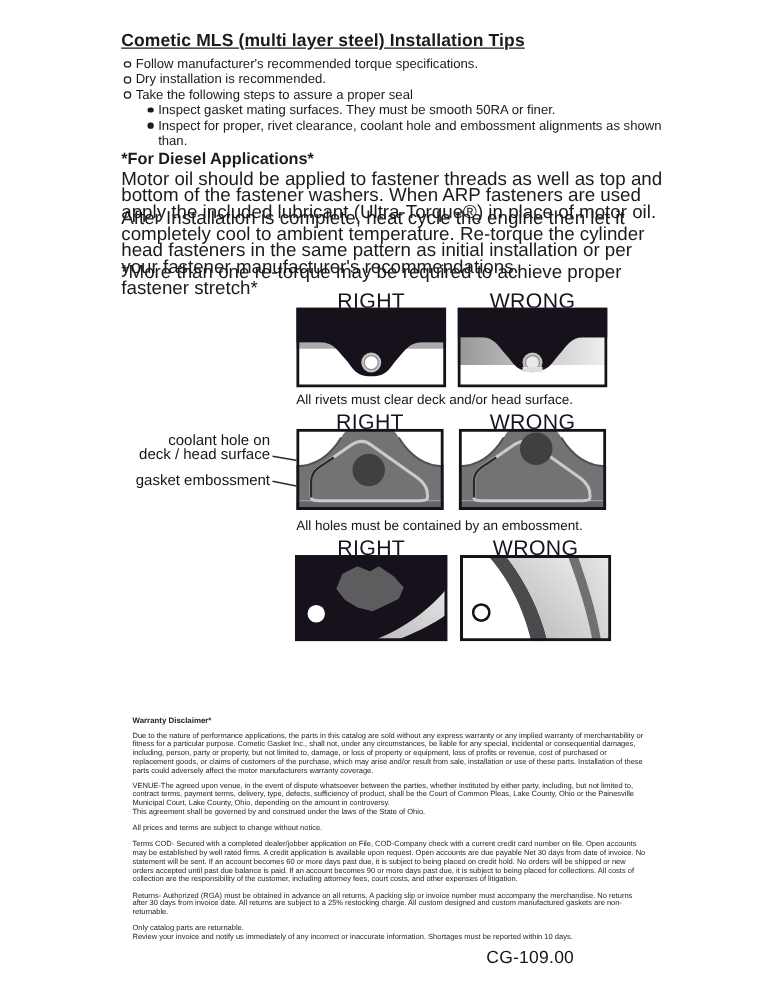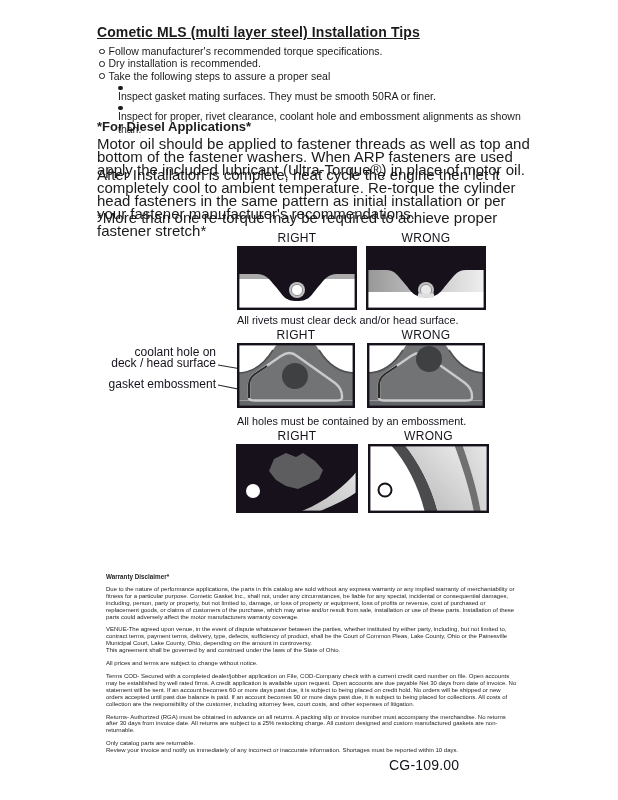--- a/index.html
+++ b/index.html
@@ -9,31 +9,31 @@
     overflow:hidden;
   }
   .title {
     position:absolute; left:97px; top:24px;
     font-size:14px; font-weight:bold; text-decoration:underline;
     letter-spacing:0.1px;
     text-align:center;
   }
   .bullets { position:absolute; left:99px; top:45px; width:440px; font-size:10.5px; line-height:12.4px; }
   .bullet-row { display:flex; }
-  .bullet-row.sub { margin-left:19px;flex-direction:column; }
+  .bullet-row.sub { margin-left:19px; }
   .marker-o { width:3.5px; height:3.5px; border:1px solid #1b1b1b; border-radius:50%; margin:3.6px 4px 0 0; flex:none; }
   .marker-dot { width:4.5px; height:4.5px; background:#1b1b1b; border-radius:50%; margin:3.4px 4px 0 0; flex:none; }
 
   .diesel-heading { position:absolute; left:97px; top:119px; font-size:13px; font-weight:bold; }
   .body-par { position:absolute; left:97px; width:437px; font-size:15px; line-height:13px; }
   .p1 { top:137px; }
   .p2 { top:168px; }
   .note { top:211px; }
 
-  .dlabel { position:absolute; width:120px; text-align:center; font-size:12px; letter-spacing:0.3px; color:#17121c; }
+  .dlabel { position:absolute; width:120px; text-align:center; font-size:17px; letter-spacing:0.3px; color:#17121c; }
   .panel { position:absolute; line-height:0; }
   .caption { position:absolute; font-size:10.8px; color:#17121c; }
 
   .anno { position:absolute; left:106px; width:110px; text-align:right; font-size:12px; line-height:11px; color:#17121c; }
   .anno-lines { position:absolute; left:106px; top:340px; }
 
   .disclaimer { position:absolute; left:106px; top:574px; width:413px; font-size:6px; line-height:6.9px; color:#242424; }
   .disc-h { font-weight:bold; font-size:6.3px; margin:0 0 5px 0; }
   .disc-p { margin:0 0 6px 0; }
   .disc-p.tight { margin-bottom:0; }

